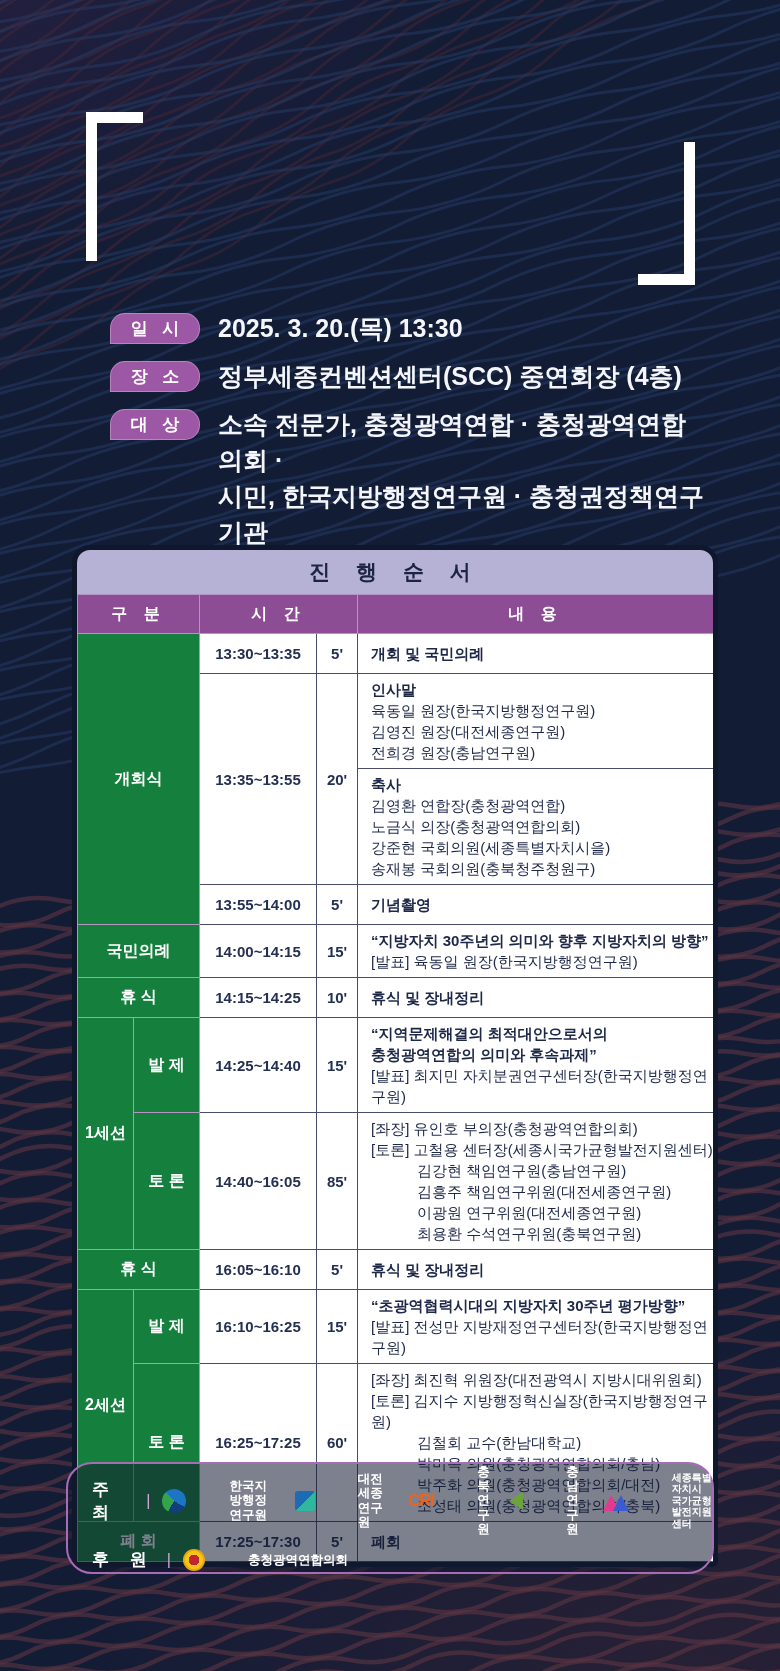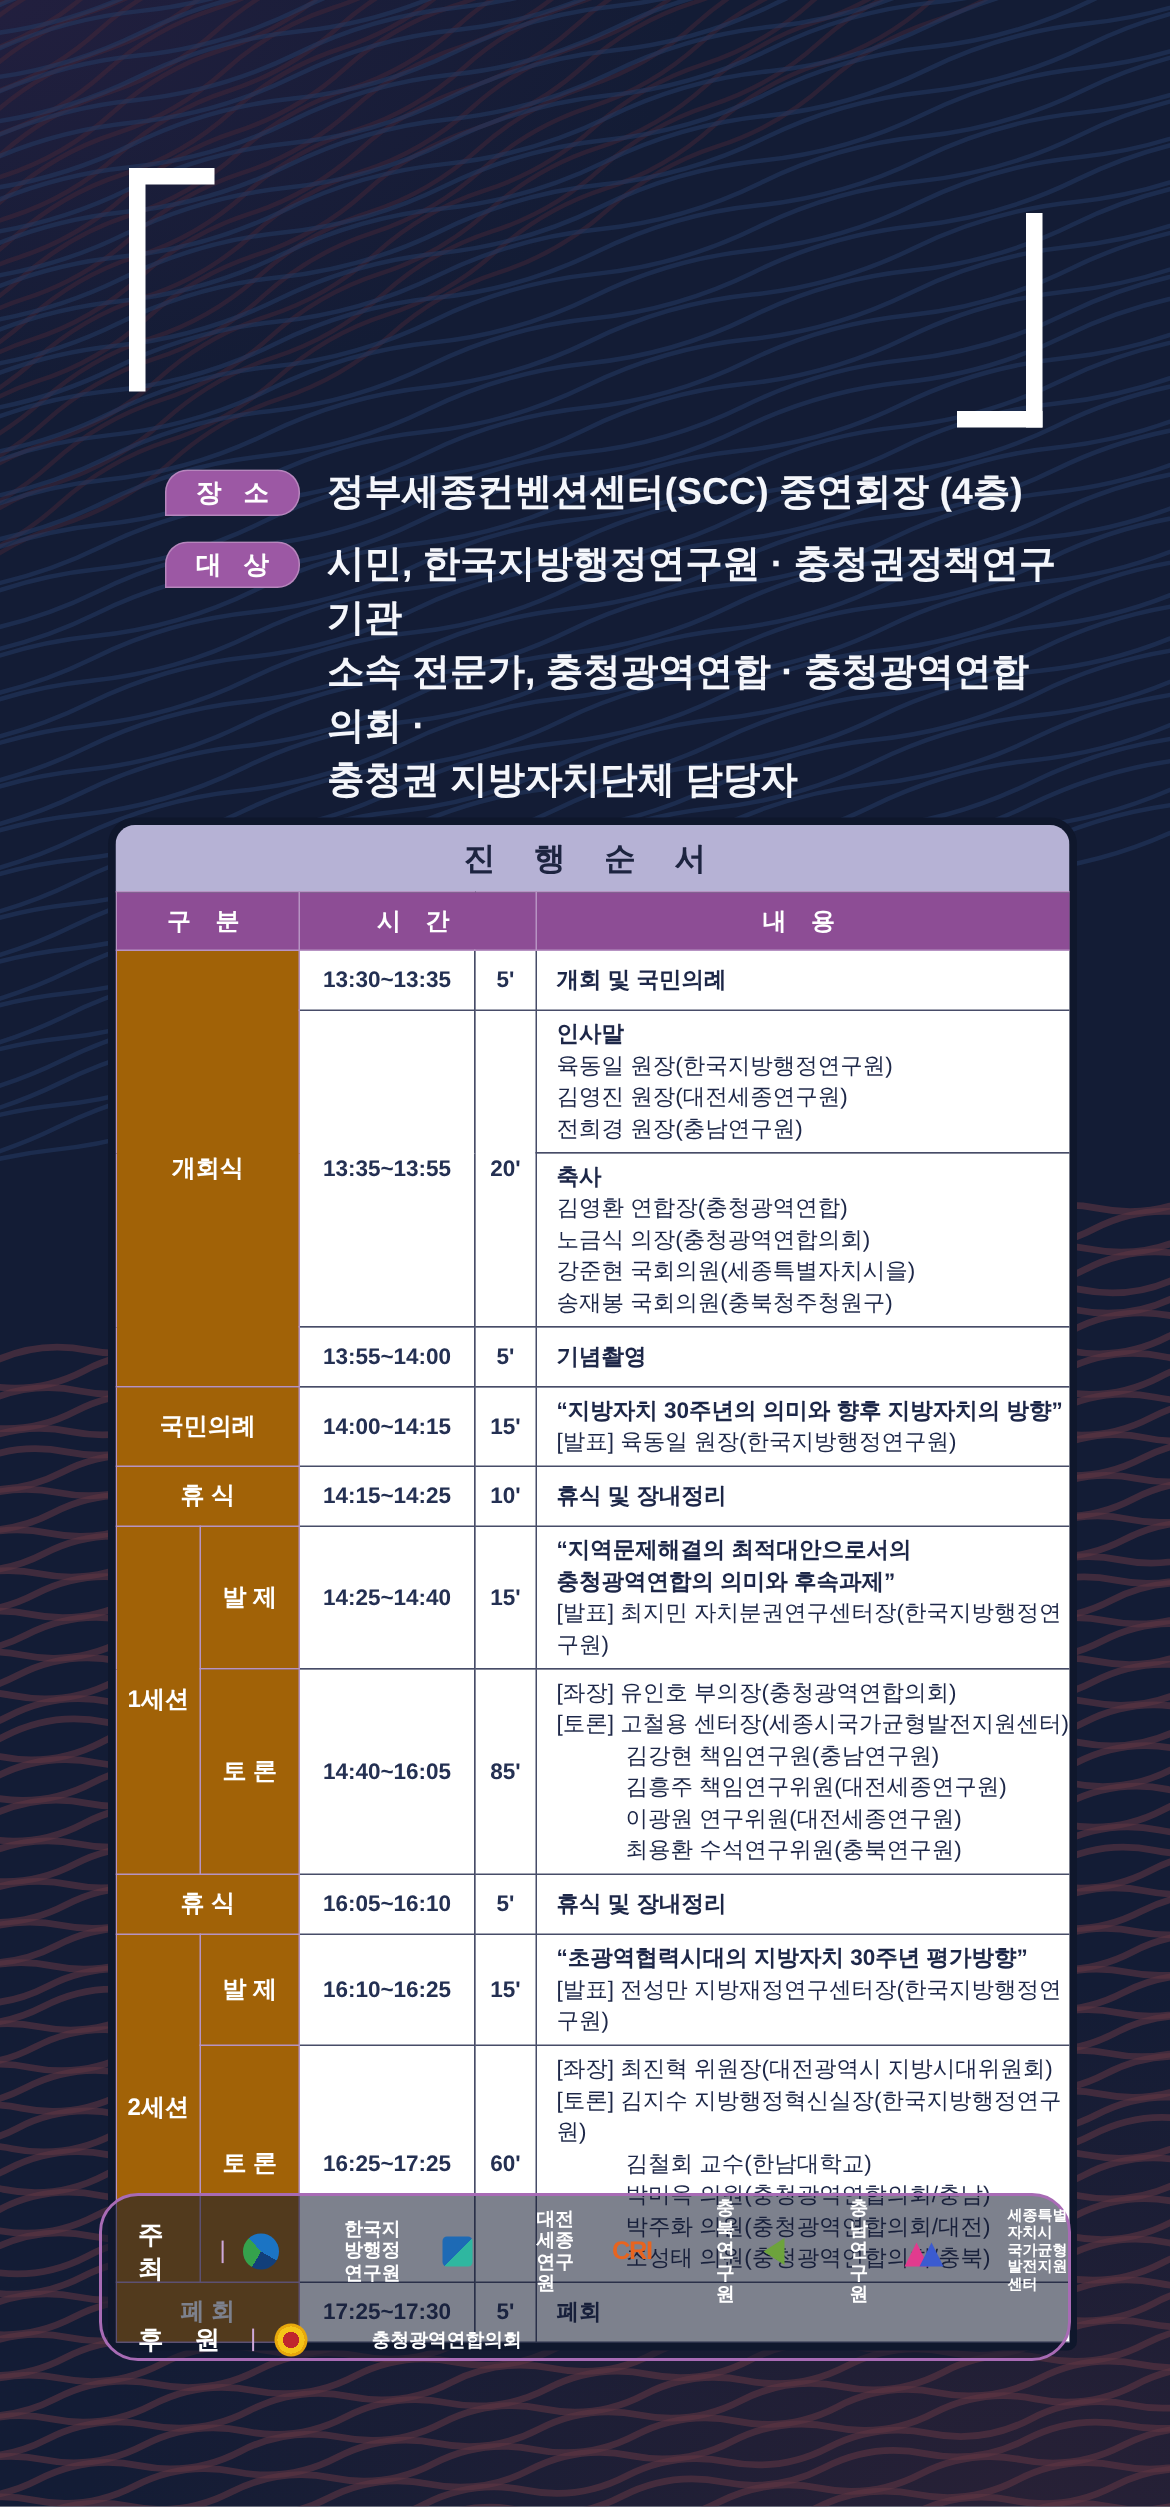--- a/index.html
+++ b/index.html
@@ -36,21 +36,21 @@
   
   .schedule{left:72px;top:545px;width:636px;border:5px solid #0f172c;
             border-radius:18px 18px 6px 6px;overflow:hidden;background:#0f172c;}
   .sched-title{height:44px;background:#b6b2d5;color:#1d2440;font-size:21px;
                font-weight:800;letter-spacing:10px;display:flex;align-items:center;
                justify-content:center;}
   table{border-collapse:collapse;width:100%;table-layout:fixed;}
   thead th{background:#8d4d95;color:#fff;font-weight:700;font-size:16px;
            letter-spacing:6px;height:36px;border:1px solid #b793c3;}
   td{vertical-align:middle;}
-  td.cat,td.sub{background:#a16207;color:#fff;text-align:center;font-weight:700;
+  td.cat,td.sub{background:#15803d;color:#fff;text-align:center;font-weight:700;
                 font-size:16px;border:1px solid #b793c3;}
   td.time,td.dur{background:#fff;color:#243052;text-align:center;font-weight:600;
                  font-size:15px;border:1px solid #474c68;}
   td.content{background:#fff;color:#1d2748;border:1px solid #474c68;
              padding:5px 0 5px 13px;}
   td.content .ln{line-height:21px;font-size:15px;}
   .ln-b{font-weight:700;}
   .ln-n{font-weight:500;}
   .ln-i{font-weight:500;padding-left:46px;}
   tr.single td{height:29px;}
@@ -293,30 +293,36 @@
         <path d="M -471.86 1978 q 34 -12 68 0 q 34 12 68 0 q 34 -12 68 0 q 34 12 68 0 q 34 -12 68 0 q 34 12 68 0 q 34 -12 68 0 q 34 12 68 0 q 34 -12 68 0 q 34 12 68 0 q 34 -12 68 0 q 34 12 68 0 q 34 -12 68 0 q 34 12 68 0 q 34 -12 68 0 q 34 12 68 0 q 34 -12 68 0 q 34 12 68 0 q 34 -12 68 0 q 34 12 68 0 q 34 -12 68 0 q 34 12 68 0 q 34 -12 68 0 q 34 12 68 0 q 34 -12 68 0" fill="none" stroke="#5d3642" stroke-width="4.5" opacity="0.6"></path>
         <path d="M -476.66999999999996 1991 q 34 12 68 0 q 34 -12 68 0 q 34 12 68 0 q 34 -12 68 0 q 34 12 68 0 q 34 -12 68 0 q 34 12 68 0 q 34 -12 68 0 q 34 12 68 0 q 34 -12 68 0 q 34 12 68 0 q 34 -12 68 0 q 34 12 68 0 q 34 -12 68 0 q 34 12 68 0 q 34 -12 68 0 q 34 12 68 0 q 34 -12 68 0 q 34 12 68 0 q 34 -12 68 0 q 34 12 68 0 q 34 -12 68 0 q 34 12 68 0 q 34 -12 68 0 q 34 12 68 0" fill="none" stroke="#5d3642" stroke-width="4.5" opacity="0.6"></path>
       </g>
   </svg>
 
   <span class="bracket open layer"></span>
   <span class="bracket close layer"></span>
 
   <div id="details" class="details layer">
       <div class="detail-row">
+        <span class="badge">일 시</span>
+        <div class="detail-text">
+          <div>2025. 3. 20.(목) 13:30</div>
+        </div>
+      </div>
+      <div class="detail-row">
         <span class="badge">장 소</span>
         <div class="detail-text">
           <div>정부세종컨벤션센터(SCC) 중연회장 (4층)</div>
         </div>
       </div>
       <div class="detail-row">
         <span class="badge">대 상</span>
         <div class="detail-text">
+          <div>소속 전문가, 충청광역연합 · 충청광역연합의회 ·</div>
           <div>시민, 한국지방행정연구원 · 충청권정책연구기관</div>
-          <div>소속 전문가, 충청광역연합 · 충청광역연합의회 ·</div>
           <div>충청권 지방자치단체 담당자</div>
         </div>
       </div>
     </div>
 
   <div class="schedule layer">
     <div class="sched-title">진 행 순 서</div>
     <table>
       <colgroup>
         <col style="width:56px">

